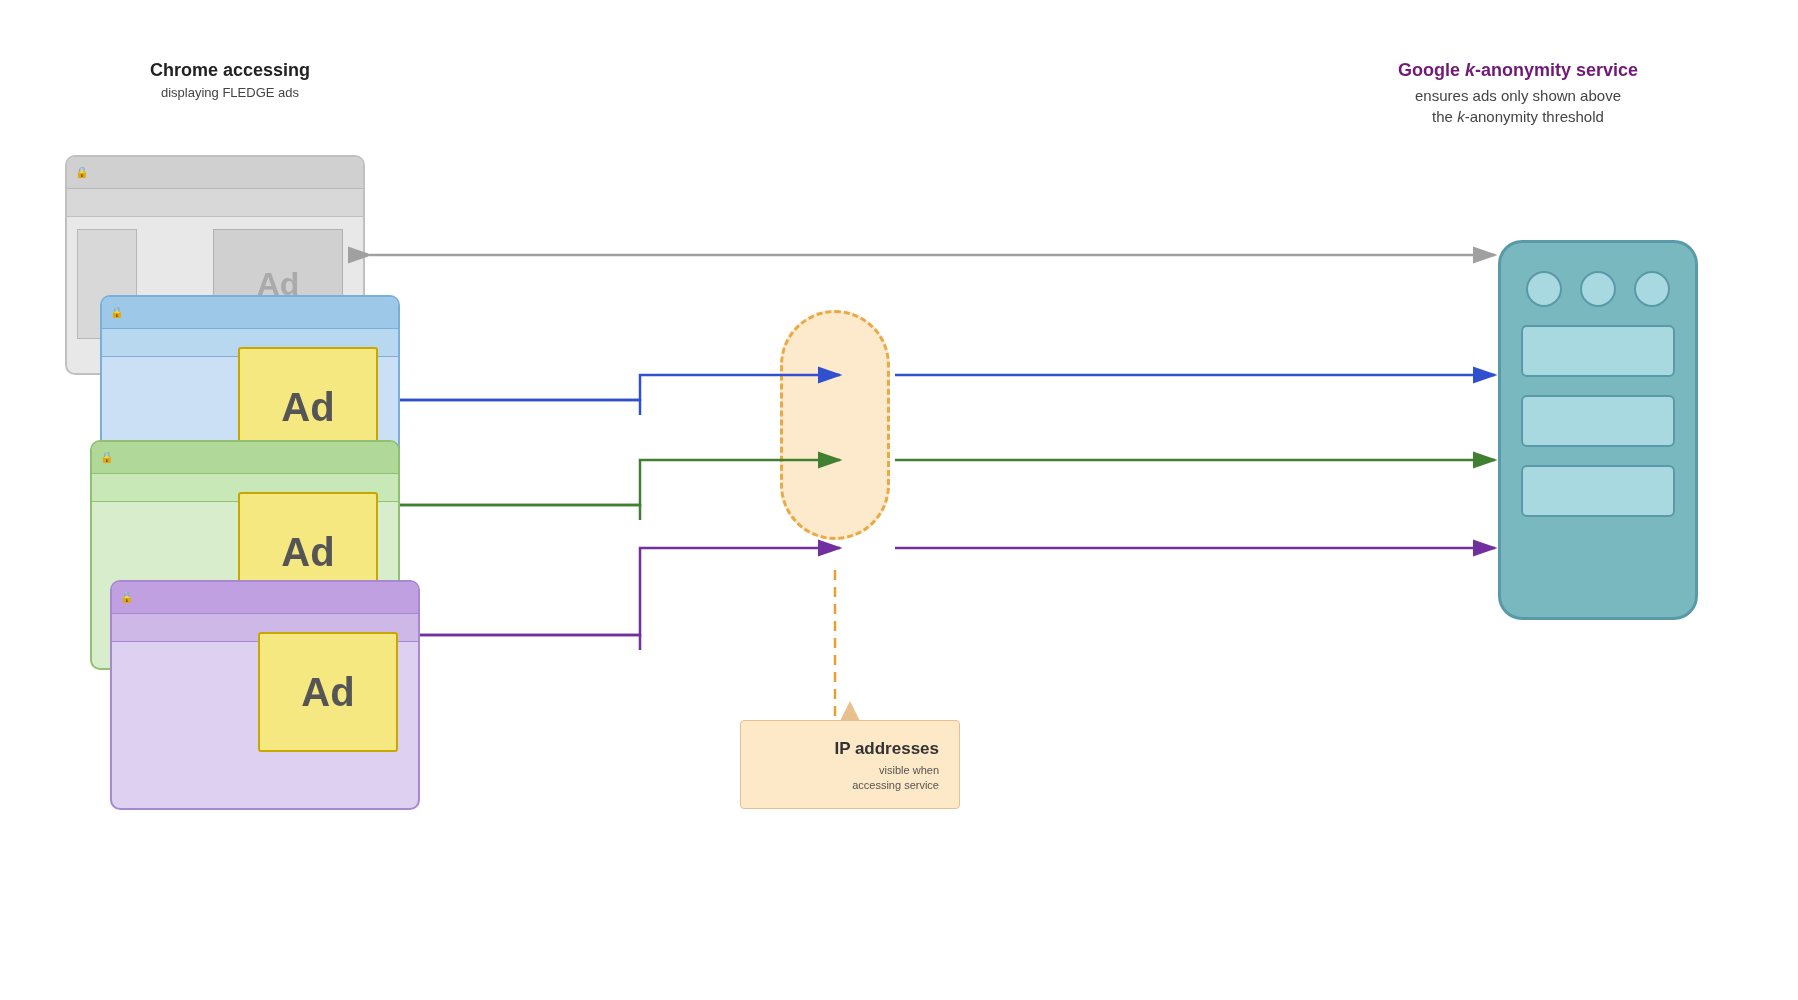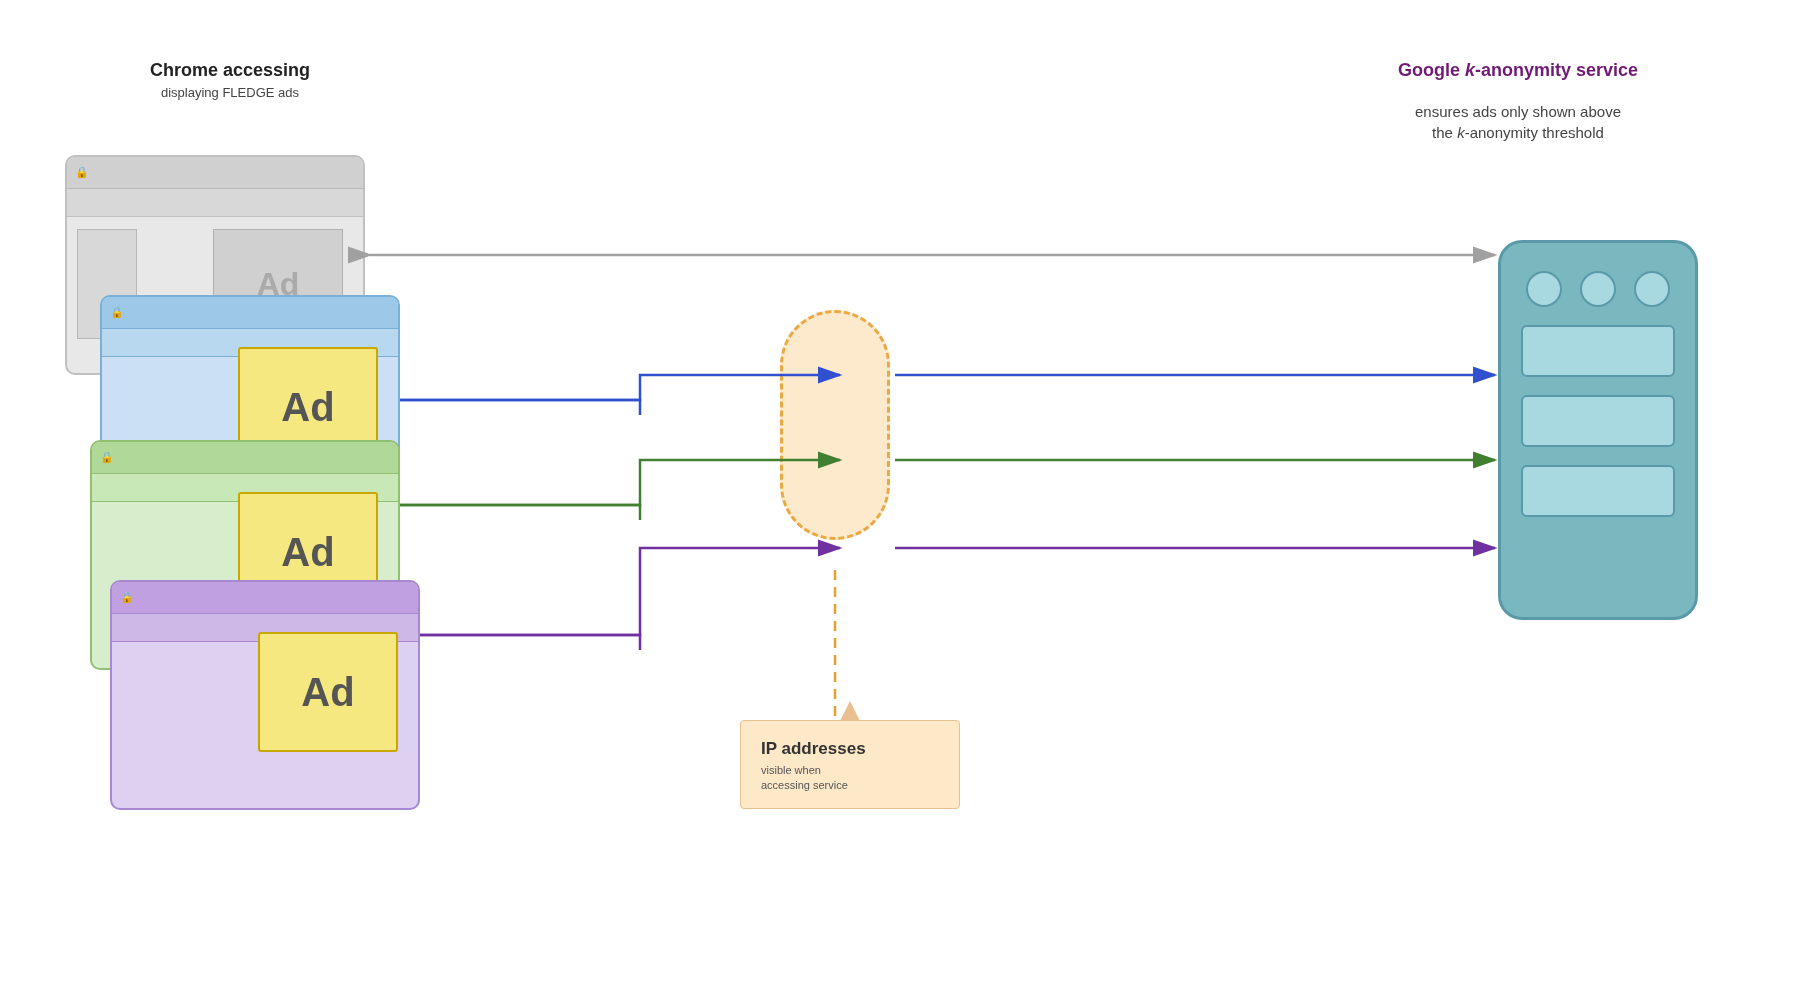--- a/index.html
+++ b/index.html
@@ -46,21 +46,21 @@
       width: 300px;
     }
     .label-right .title {
       font-size: 18px;
       font-weight: bold;
       color: #701a75;
     }
     .label-right .subtitle {
       font-size: 15px;
       color: #444;
-      margin-top: 20px;
+      margin-top: 4px;
       line-height: 1.4;
     }
 
     
     .browser {
       position: absolute;
       border-radius: 10px;
       overflow: hidden;
     }
 
@@ -279,21 +279,21 @@
     
     .ip-box {
       position: absolute;
       left: 740px;
       top: 720px;
       width: 220px;
       background: #fde8c8;
       border: 1.5px solid #e8c090;
       border-radius: 4px;
       padding: 18px 20px 14px;
-      text-align: left;
+      text-align: right;
     }
     .ip-box::before {
       content: '';
       position: absolute;
       top: -20px;
       left: 50%;
       transform: translateX(-50%);
       border-left: 10px solid transparent;
       border-right: 10px solid transparent;
       border-bottom: 20px solid #e8c090;

